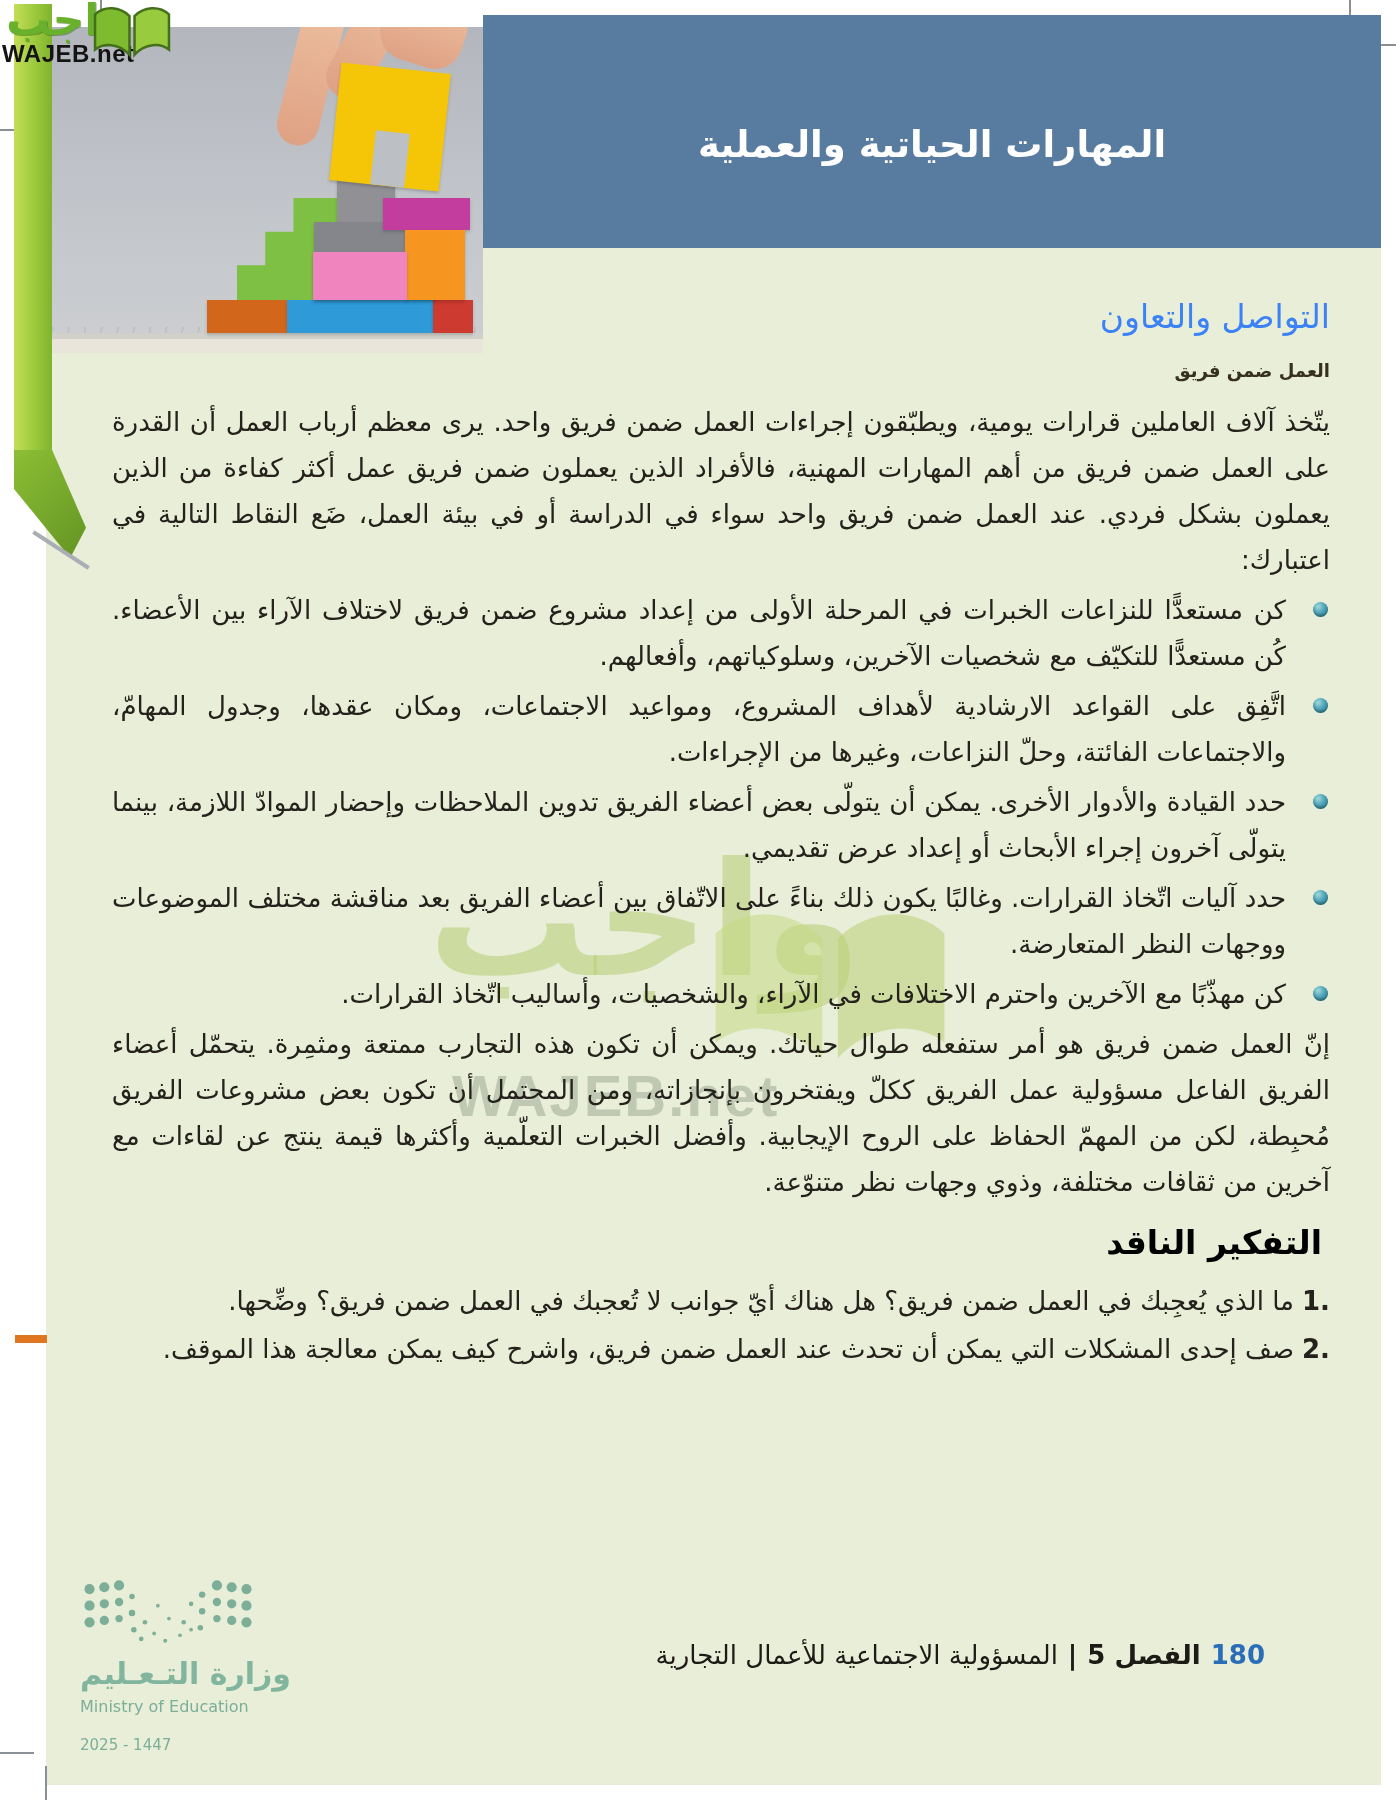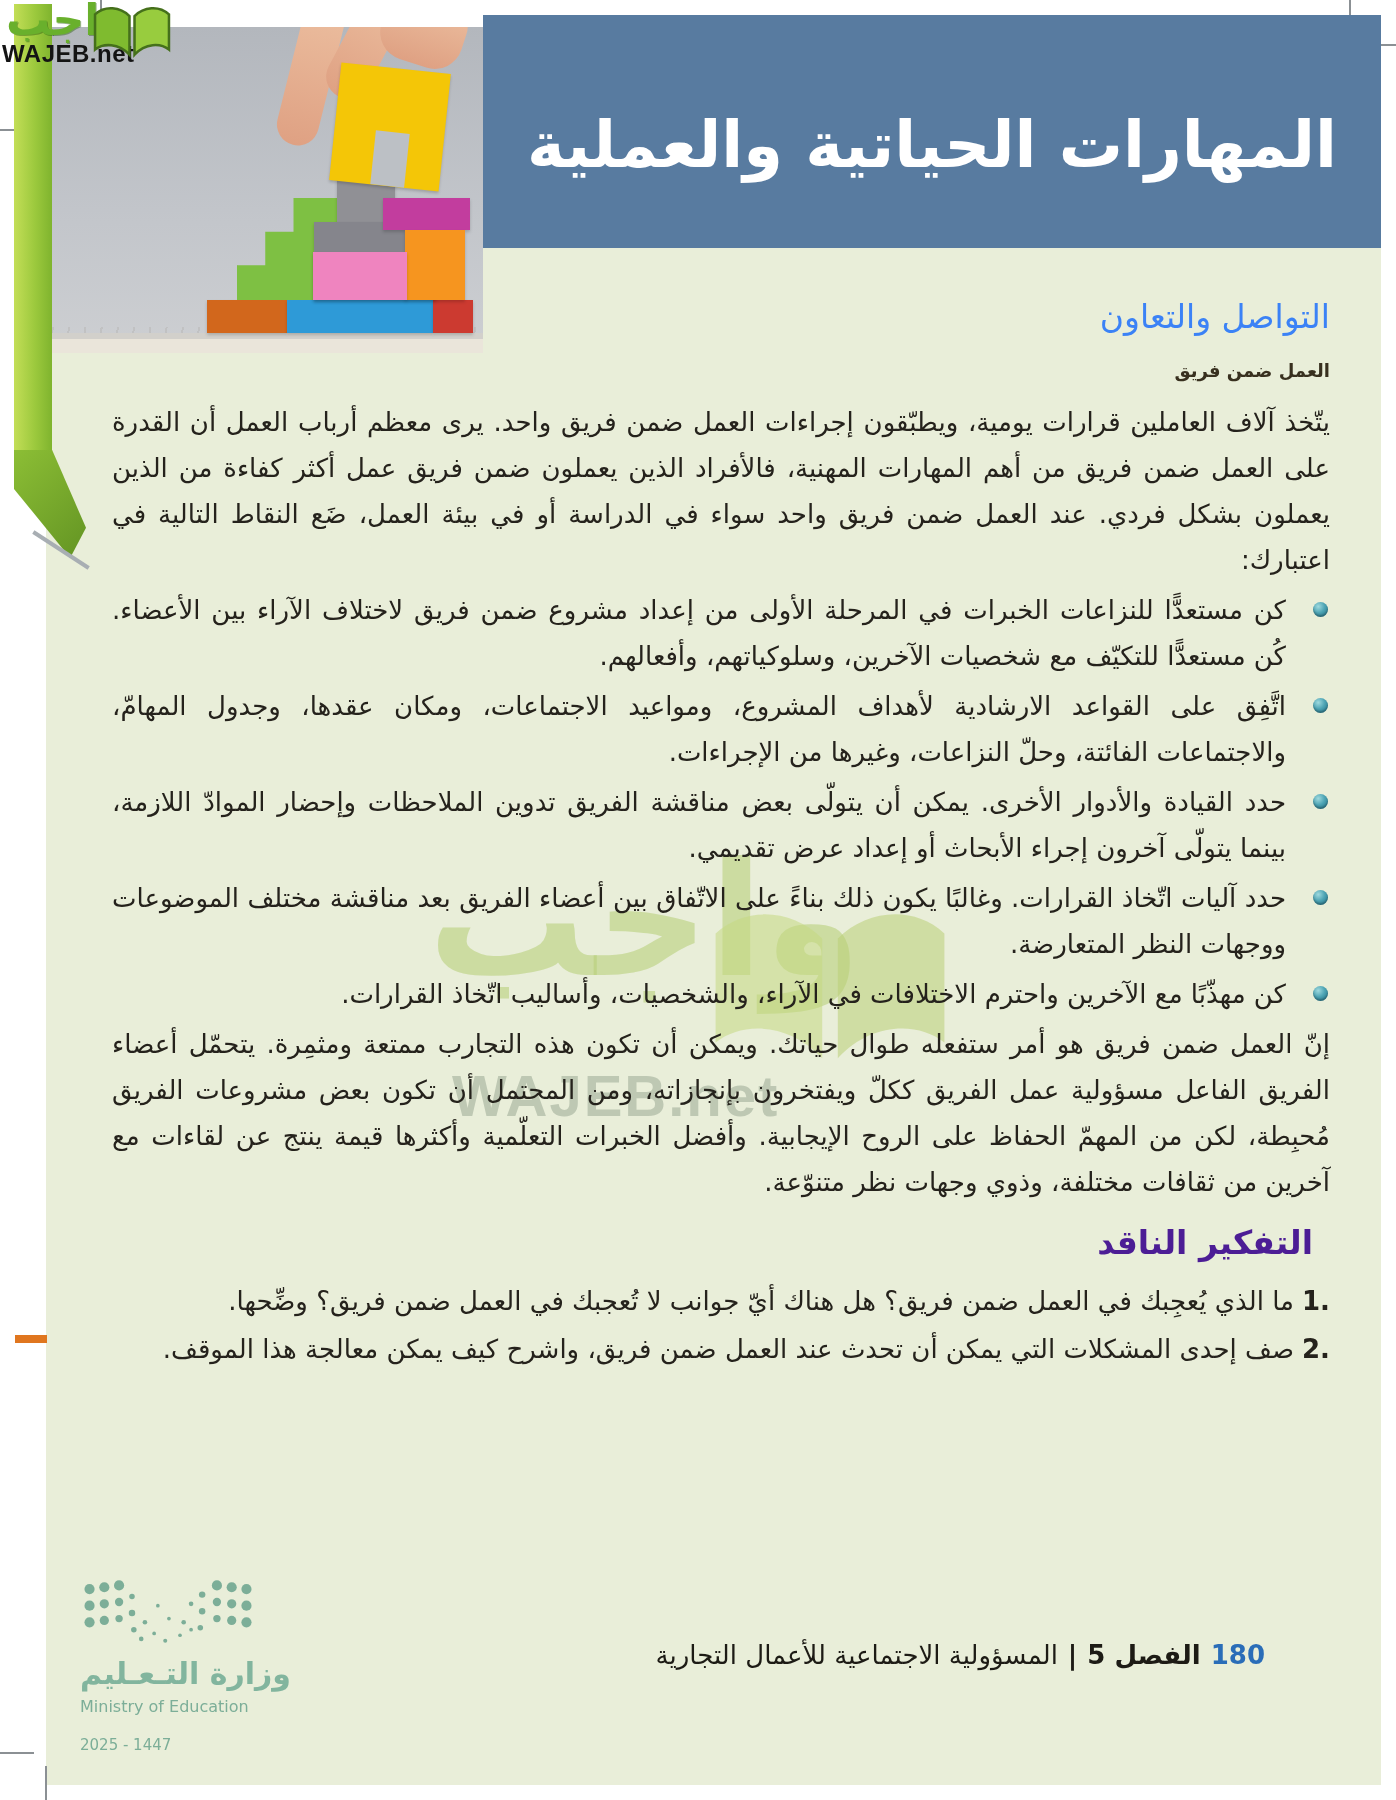--- a/index.html
+++ b/index.html
@@ -35,41 +35,41 @@
       background:linear-gradient(180deg,#b3b7bd 0%,#c3c6cb 60%,#cdcfd2 100%);z-index:1;}
   .blk{position:absolute;box-shadow:0 2px 3px rgba(0,0,0,.18);}
   .wood{position:absolute;left:0;top:306px;width:431px;height:20px;background:#eae5da;box-shadow:none;
       border-top:6px solid #d2d0cb;}
   .wood-lines{position:absolute;left:0;top:300px;width:431px;height:26px;opacity:.5;
       background:repeating-linear-gradient(100deg,rgba(120,110,95,.25) 0 2px,transparent 2px 16px);}
   .finger{background:linear-gradient(180deg,#ecbfa0,#dfa183);border-radius:22px;box-shadow:none;}
   
   .banner{position:absolute;left:483px;top:15px;width:898px;height:233px;background:#587ba0;
       display:flex;align-items:center;justify-content:center;z-index:1;}
-  .banner-title{color:#ffffff;font-size:64px;font-weight:bold;padding-top:26px;letter-spacing:.5px;}
+  .banner-title{color:#ffffff;font-size:37px;font-weight:bold;padding-top:26px;letter-spacing:.5px;}
   
   .wm{position:absolute;z-index:2;pointer-events:none;}
   .wm-ar{left:428px;top:828px;font-size:158px;font-weight:bold;color:rgba(182,206,120,.58);}
   .wm-book{left:700px;top:838px;}
   .wm-net{left:452px;top:1062px;font-size:58px;font-weight:bold;color:rgba(138,152,132,.45);
       font-family:"Liberation Sans","DejaVu Sans",sans-serif;letter-spacing:2px;}
   
   .content{position:absolute;left:112px;top:287px;width:1218px;direction:rtl;z-index:3;
       color:#25221c;font-size:26px;line-height:46px;text-align:justify;}
   .h-orange{font-size:33px;line-height:44px;font-weight:normal;color:#3b82f6;margin:8px 0 14px;}
   .h-sub{font-size:18px;line-height:36px;font-weight:bold;color:#38301f;margin:0 0 10px;}
   .content p{margin:0;}
   .bullets{list-style:none;margin:4px 0 0;padding:0 44px 0 0;}
   .bullets li{position:relative;margin-bottom:4px;}
   .bullets li::before{content:'';position:absolute;right:-42px;top:15px;width:15px;height:15px;
       border-radius:50%;
       background:radial-gradient(circle at 35% 30%,#9fd9de 0%,#4da4b4 45%,#1f6f86 100%);
       box-shadow:inset 0 -2px 2px rgba(0,0,0,.25);}
   .closing{margin-top:4px;}
-  .h-blue{font-size:33px;line-height:44px;font-weight:bold;color:#4c1d95;margin:16px 17px 14px;}
+  .h-blue{font-size:33px;line-height:44px;font-weight:bold;color:#000000;margin:16px 8px 14px;}
   .question{margin-bottom:4px;line-height:44px;}
   .q-num{font-weight:bold;direction:ltr;unicode-bidi:embed;margin-left:8px;}
   
   .footer{position:absolute;top:1640px;right:131px;direction:rtl;display:flex;align-items:baseline;
       gap:10px;font-size:26px;color:#1d1b15;z-index:3;}
   .page-num{color:#2a6db8;font-weight:bold;direction:ltr;unicode-bidi:embed;}
   .chap{font-weight:bold;}
   .sep{font-weight:bold;}
   
   .ministry{position:absolute;left:80px;top:1578px;width:260px;color:#7cae98;z-index:3;}
@@ -142,21 +142,21 @@
   </svg>
   <div class="wm wm-net">WAJEB.net</div>
 
   <div class="content">
     <div class="h-orange">التواصل والتعاون</div>
     <div class="h-sub">العمل ضمن فريق</div>
     <p>يتّخذ آلاف العاملين قرارات يومية، ويطبّقون إجراءات العمل ضمن فريق واحد. يرى معظم أرباب العمل أن القدرة على العمل ضمن فريق من أهم المهارات المهنية، فالأفراد الذين يعملون ضمن فريق عمل أكثر كفاءة من الذين يعملون بشكل فردي. عند العمل ضمن فريق واحد سواء في الدراسة أو في بيئة العمل، ضَع النقاط التالية في اعتبارك:</p>
     <ul class="bullets">
       <li>كن مستعدًّا للنزاعات الخبرات في المرحلة الأولى من إعداد مشروع ضمن فريق لاختلاف الآراء بين الأعضاء. كُن مستعدًّا للتكيّف مع شخصيات الآخرين، وسلوكياتهم، وأفعالهم.</li>
       <li>اتَّفِق على القواعد الارشادية لأهداف المشروع، ومواعيد الاجتماعات، ومكان عقدها، وجدول المهامّ، والاجتماعات الفائتة، وحلّ النزاعات، وغيرها من الإجراءات.</li>
-      <li>حدد القيادة والأدوار الأخرى. يمكن أن يتولّى بعض مناقشة الفريق تدوين الملاحظات وإحضار الموادّ اللازمة، بينما يتولّى آخرون إجراء الأبحاث أو إعداد عرض تقديمي.</li>
+      <li>حدد القيادة والأدوار الأخرى. يمكن أن يتولّى بعض أعضاء الفريق تدوين الملاحظات وإحضار الموادّ اللازمة، بينما يتولّى آخرون إجراء الأبحاث أو إعداد عرض تقديمي.</li>
       <li>حدد آليات اتّخاذ القرارات. وغالبًا يكون ذلك بناءً على الاتّفاق بين أعضاء الفريق بعد مناقشة مختلف الموضوعات ووجهات النظر المتعارضة.</li>
       <li>كن مهذّبًا مع الآخرين واحترم الاختلافات في الآراء، والشخصيات، وأساليب اتّخاذ القرارات.</li>
     </ul>
     <p class="closing">إنّ العمل ضمن فريق هو أمر ستفعله طوال حياتك. ويمكن أن تكون هذه التجارب ممتعة ومثمِرة. يتحمّل أعضاء الفريق الفاعل مسؤولية عمل الفريق ككلّ ويفتخرون بإنجازاته، ومن المحتمل أن تكون بعض مشروعات الفريق مُحبِطة، لكن من المهمّ الحفاظ على الروح الإيجابية. وأفضل الخبرات التعلّمية وأكثرها قيمة ينتج عن لقاءات مع آخرين من ثقافات مختلفة، وذوي وجهات نظر متنوّعة.</p>
     <div class="h-blue">التفكير الناقد</div>
     <div class="question">
       <span class="q-num">1.</span><span>ما الذي يُعجِبك في العمل ضمن فريق؟ هل هناك أيّ جوانب لا تُعجبك في العمل ضمن فريق؟ وضِّحها.</span>
     </div>
     <div class="question">
       <span class="q-num">2.</span><span>صف إحدى المشكلات التي يمكن أن تحدث عند العمل ضمن فريق، واشرح كيف يمكن معالجة هذا الموقف.</span>

